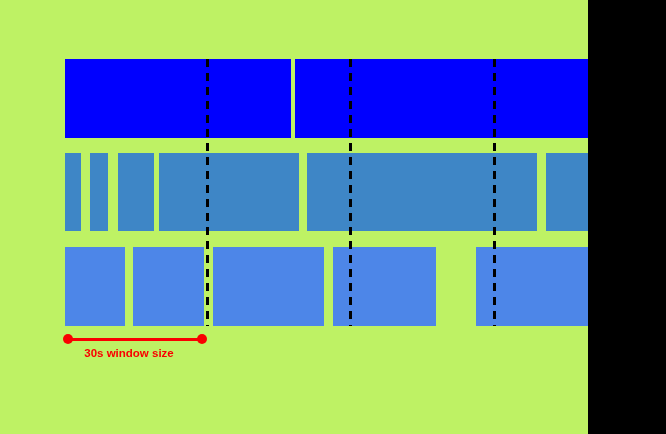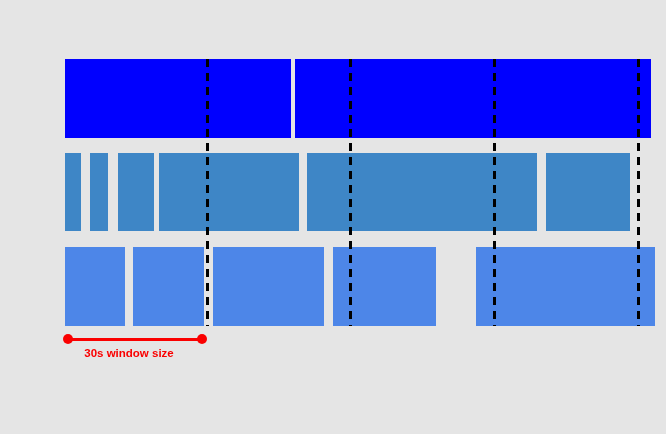--- a/index.html
+++ b/index.html
@@ -2,23 +2,23 @@
 <html><head>
 <meta charset="utf-8">
 <style>
   html, body {
     margin: 0;
     padding: 0;
     background: #000000;
   }
   .figure {
     position: relative;
-    width: 666px;
+    width: 588px;
     height: 434px;
-    background: #e5e5e5;
+    background: #bef264;
     overflow: hidden;
     font-family: "Liberation Sans", sans-serif;
   }
   .layer {
     position: absolute;
     inset: 0;
   }
   .bar {
     position: absolute;
   }

